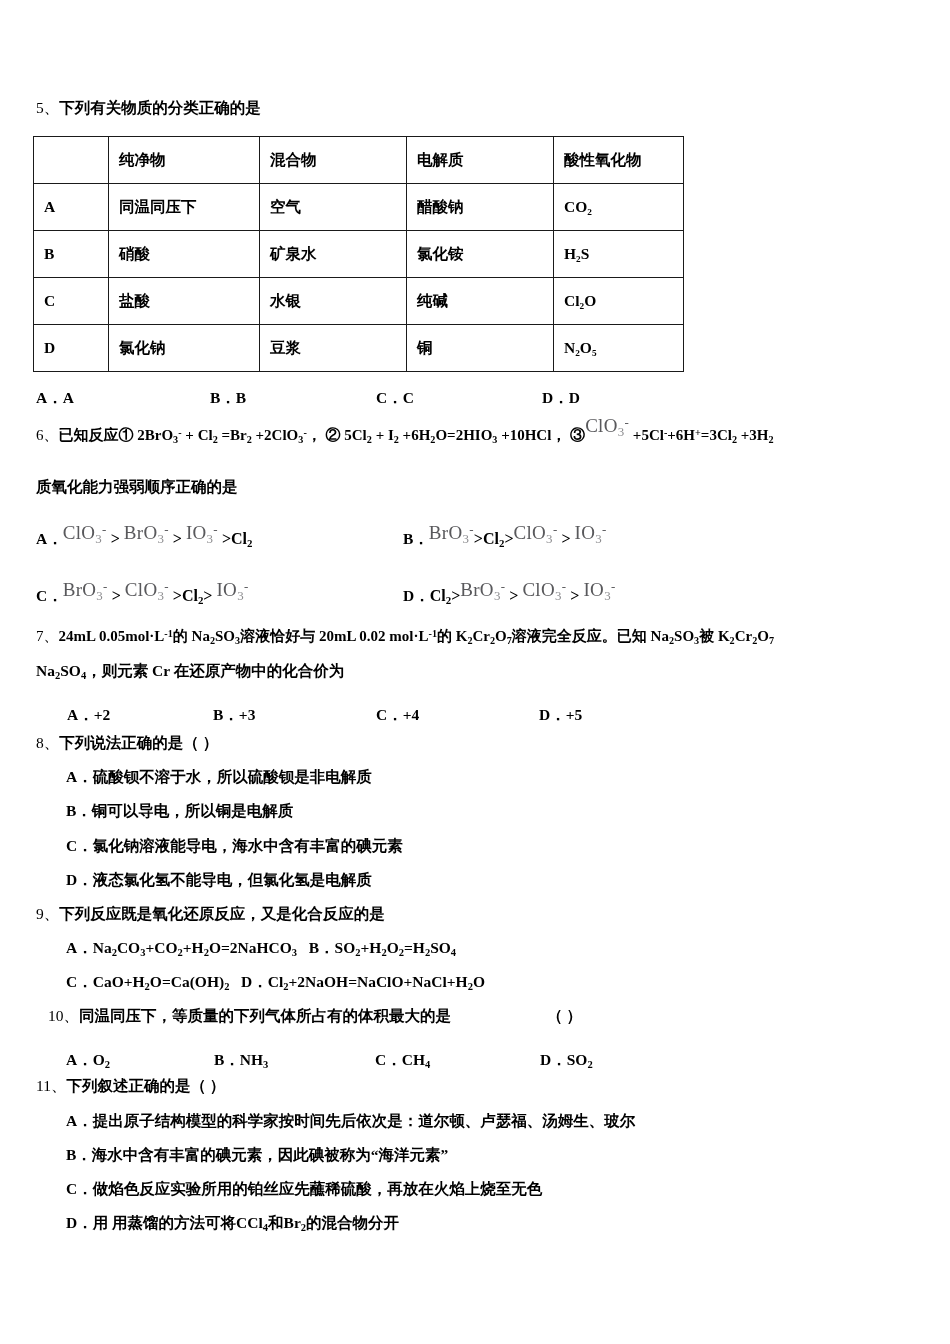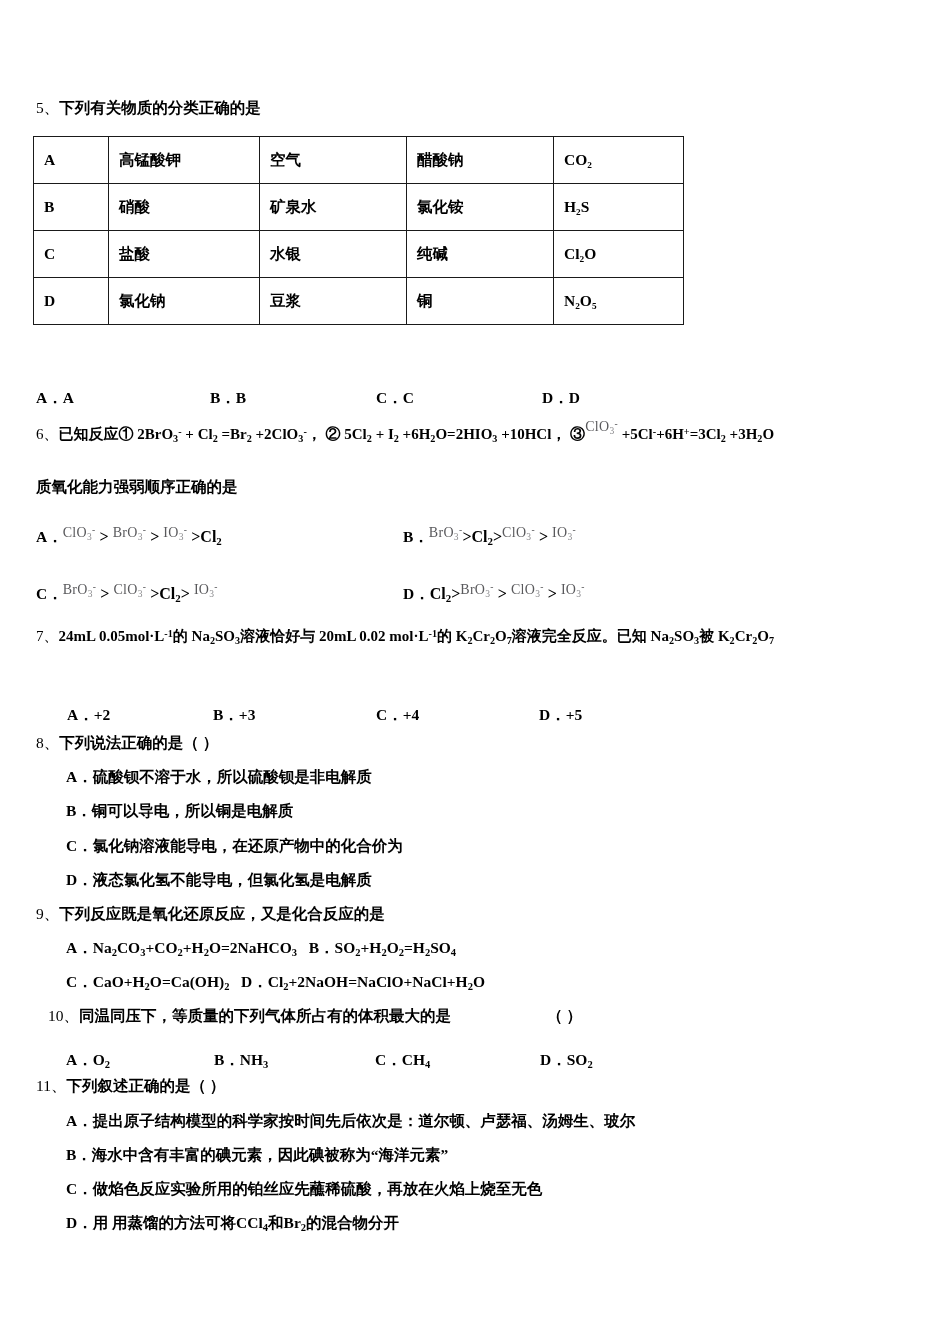--- a/index.html
+++ b/index.html
@@ -86,21 +86,21 @@
     position: absolute;
     top: 0;
     margin-top: 8px;
   }
 
   
   .ion {
     font-family: "Liberation Serif", "DejaVu Serif", serif;
     font-weight: normal;
     color: #59595c;
-    font-size: 14px;
+    font-size: 19px;
     position: relative;
     top: -5px;
     letter-spacing: 0.3px;
   }
   .ion sub { color: #8b8b8e; }
   .ion sup { color: #59595c; }
   .gt {
     font-weight: bold;
     font-size: 16px;
   }
@@ -119,22 +119,29 @@
   <table class="tbl">
     <colgroup>
         <col class="c0">
         <col class="c1">
         <col class="c2">
         <col class="c3">
         <col class="c4">
       </colgroup>
     <tbody>
       <tr>
+        <td class="hdr"></td>
+        <td class="hdr">纯净物</td>
+        <td class="hdr">混合物</td>
+        <td class="hdr">电解质</td>
+        <td class="hdr">酸性氧化物</td>
+      </tr>
+      <tr>
         <td class="rowlab">A</td>
-        <td>高锰酸钾</td>
+        <td>同温同压下</td>
         <td>空气</td>
         <td>醋酸钠</td>
         <td class="formula">CO₂</td>
       </tr>
       <tr>
         <td class="rowlab">B</td>
         <td>硝酸</td>
         <td>矿泉水</td>
         <td>氯化铵</td>
         <td class="formula">H₂S</td>
@@ -182,34 +189,37 @@
       <span>C．</span><span class="ion">BrO<sub>3</sub><sup>-</sup></span><span class="gt"> &gt; </span><span class="ion">ClO<sub>3</sub><sup>-</sup></span><span class="gt"> &gt;Cl<sub>2</sub>&gt; </span><span class="ion">IO<sub>3</sub><sup>-</sup></span>
     </span>
     <span class="op" style="left:367px;">
       <span>D．</span><span class="gt">Cl<sub>2</sub>&gt;</span><span class="ion">BrO<sub>3</sub><sup>-</sup></span><span class="gt"> &gt; </span><span class="ion">ClO<sub>3</sub><sup>-</sup></span><span class="gt"> &gt; </span><span class="ion">IO<sub>3</sub><sup>-</sup></span>
     </span>
   </div>
 
   <div class="qline" style="left:36px; top:622px; font-size:15px;">
     <span class="num">7、</span><span class="plain">24mL 0.05mol·L<sup>-1</sup>的 Na<sub>2</sub>SO<sub>3</sub>溶液恰好与 20mL 0.02 mol·L<sup>-1</sup>的 K<sub>2</sub>Cr<sub>2</sub>O<sub>7</sub>溶液完全反应。已知 Na<sub>2</sub>SO<sub>3</sub>被 K<sub>2</sub>Cr<sub>2</sub>O<sub>7</sub>氧化为</span>
   </div>
+  <div class="qline" style="left:36px; top:657px;">
+    <span class="plain">Na<sub>2</sub>SO<sub>4</sub>，则元素 Cr 在还原产物中的化合价为</span>
+  </div>
 
   <div class="optrow" style="top:693px;">
     <span class="op" style="left:31px;">A．+2</span>
     <span class="op" style="left:177px;">B．+3</span>
     <span class="op" style="left:340px;">C．+4</span>
     <span class="op" style="left:503px;">D．+5</span>
   </div>
 
   <div class="qline" style="left:36px; top:729px;">
     <span class="num">8、</span><span>下列说法正确的是（ ）</span>
   </div>
   <div class="qline" style="left:66px; top:763px;">A．硫酸钡不溶于水，所以硫酸钡是非电解质</div>
   <div class="qline" style="left:66px; top:797px;">B．铜可以导电，所以铜是电解质</div>
-  <div class="qline" style="left:66px; top:832px;">C．氯化钠溶液能导电，在还原产物中的化合价为</div>
+  <div class="qline" style="left:66px; top:832px;">C．氯化钠溶液能导电，海水中含有丰富的碘元素</div>
   <div class="qline" style="left:66px; top:866px;">D．液态氯化氢不能导电，但氯化氢是电解质</div>
 
   <div class="qline" style="left:36px; top:900px;">
     <span class="num">9、</span><span>下列反应既是氧化还原反应，又是化合反应的是</span>
   </div>
   <div class="qline" style="left:66px; top:934px;">
     <span>A．Na<sub>2</sub>CO<sub>3</sub>+CO<sub>2</sub>+H<sub>2</sub>O=2NaHCO<sub>3</sub></span>&nbsp;&nbsp;&nbsp;<span>B．SO<sub>2</sub>+H<sub>2</sub>O<sub>2</sub>=H<sub>2</sub>SO<sub>4</sub></span>
   </div>
   <div class="qline" style="left:66px; top:968px;">
     <span>C．CaO+H<sub>2</sub>O=Ca(OH)<sub>2</sub></span>&nbsp;&nbsp;&nbsp;<span>D．Cl<sub>2</sub>+2NaOH=NaClO+NaCl+H<sub>2</sub>O</span>

